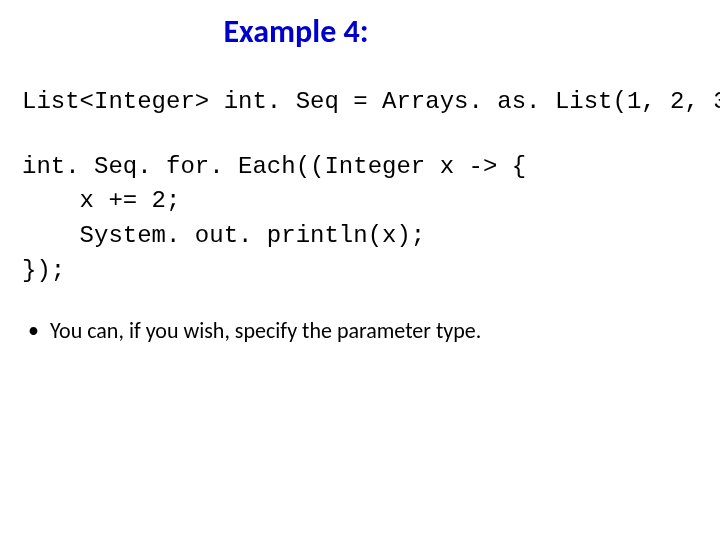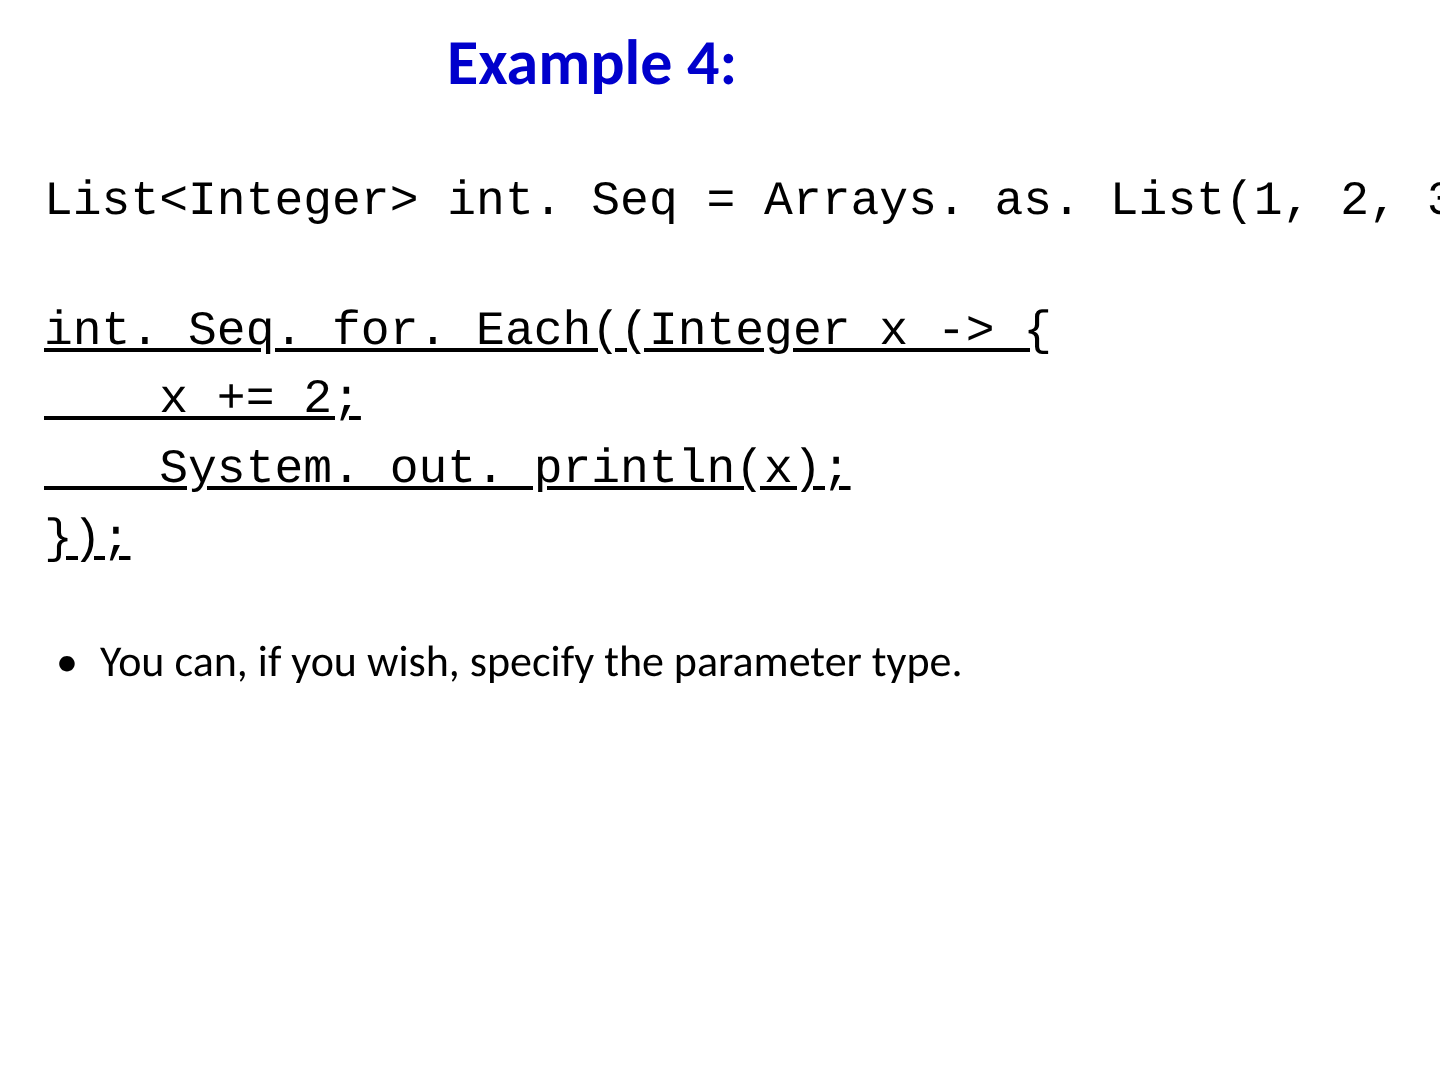--- a/index.html
+++ b/index.html
@@ -32,21 +32,20 @@
     color: #000;
     white-space: pre;
     padding-left: 22px;
     line-height: 1.45;
   }
   .code-block.first {
     margin-top: 34px;
   }
   .code-block.second {
     margin-top: 30px;
-    text-decoration: underline;
   }
   .bullet-list {
     margin-top: 28px;
     padding-left: 28px;
   }
   .bullet-item {
     font-size: 22px;
     position: relative;
     padding-left: 22px;
     line-height: 1.3;

